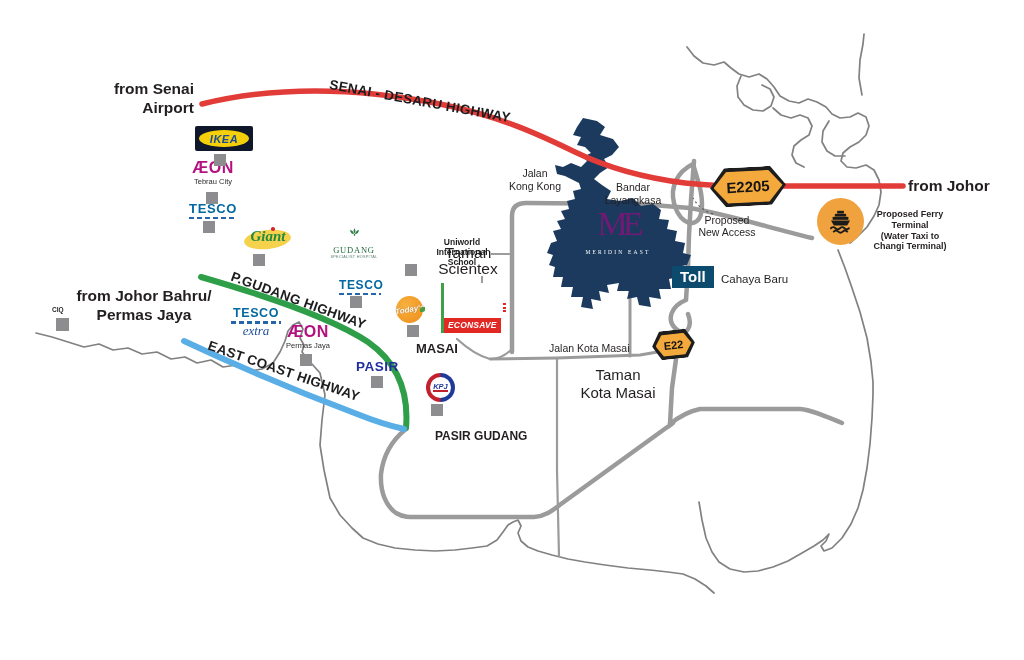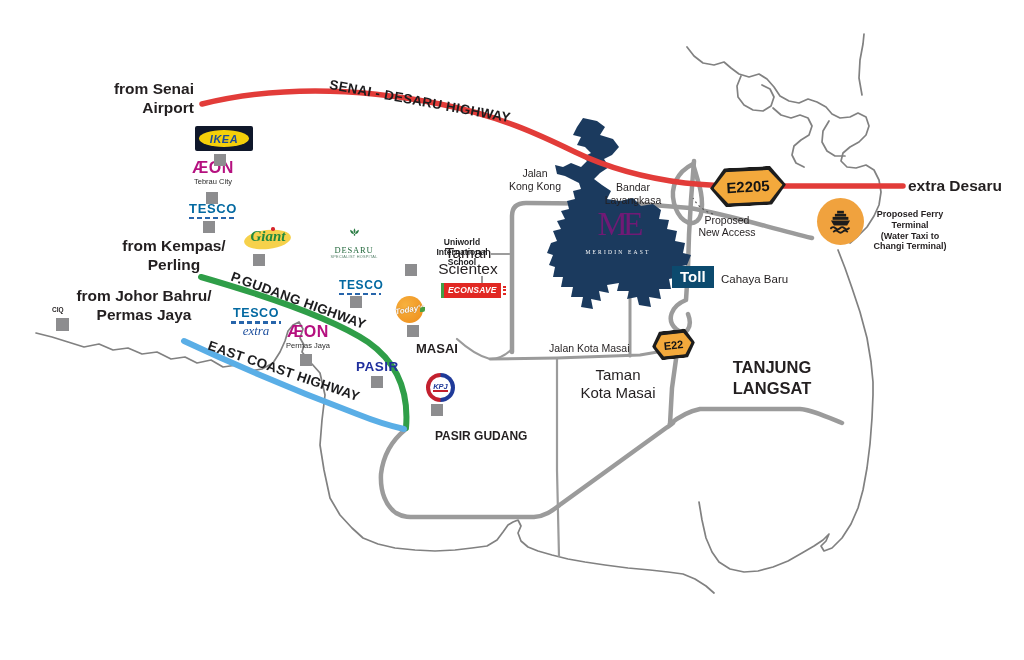--- a/index.html
+++ b/index.html
@@ -40,21 +40,21 @@
   .giant-dot { position:absolute; left:29px; top:1px; width:3.5px; height:3.5px;
      border-radius:50%; background:#d6252c; }
   .regency { width:52px; text-align:center; }
   .regency-brand { font-family:"Liberation Serif", serif; font-size:8.5px; color:#24693d;
      letter-spacing:0.8px; line-height:1.1; }
   .regency-sub { font-size:3.8px; color:#56806a; letter-spacing:0.3px; }
   .uniworld { font-size:8.5px; font-weight:bold; line-height:1.18; color:#1e1e20; text-align:center; }
   .econsave { display:flex; align-items:stretch; }
   .econsave-bar { width:3px; background:#3fa047; }
   .econsave-box { background:#e12823; color:#fff; font-style:italic; font-weight:bold;
-     font-size:8.5px; padding:2px 4px 2.5px; letter-spacing:0.2px; }
+     font-size:8.5px; padding:2px 4px 2.5px; letter-spacing:0.2px;margin-top:35px; }
   .econsave-dots { display:flex; flex-direction:column; justify-content:center; gap:1.5px; margin-left:2px; }
   .econsave-dots i { width:3.5px; height:2px; background:#e12823; }
   .todays { width:27px; height:27px; border-radius:50%;
      background:radial-gradient(circle at 35% 35%, #f7b13e, #ee8c1a);
      display:flex; align-items:center; justify-content:center; }
   .todays-txt { color:#fff; font-style:italic; font-weight:bold; font-size:8px;
      transform:rotate(-10deg); text-shadow:0 0 1px rgba(120,60,0,.7); }
   .todays-leaf { position:absolute; right:-2px; top:11px; width:5px; height:5px;
      border-radius:50% 0; background:#4a9e3f; }
   .mydin { font-weight:bold; font-size:13.5px; color:#202f9d; letter-spacing:0.5px; }
@@ -122,43 +122,39 @@
 
     <g stroke="#5a5a5a" stroke-width="1.2" fill="none">
       <path stroke-dasharray="2,3" d="M 713,214 Q 700,210 693,198"></path>
       <path d="M 491,254 L 510,254"></path>
       <path d="M 482,276 L 482,283"></path>
     </g>
   </svg>
 
   <div class="lbl b rt" style="left:88px; top:80px; width:106px; font-size:15.5px;">from Senai
 Airport</div>
-  <div class="lbl b ctr" style="left:118px; top:237px; width:112px; font-size:15.5px;">from Kempas/
-Perling</div>
   <div class="lbl b ctr" style="left:70px; top:287px; width:148px; font-size:15.5px;">from Johor Bahru/
 Permas Jaya</div>
-  <div class="lbl b" style="left:908px; top:177px; font-size:15.5px;">extra Desaru</div>
+  <div class="lbl b" style="left:908px; top:177px; font-size:15.5px;">from Johor</div>
 
   <div class="hwy" style="left:331px; top:77px; transform:rotate(10.5deg);">SENAI - DESARU HIGHWAY</div>
   <div class="hwy" style="left:234px; top:269px; transform:rotate(20deg);">P.GUDANG HIGHWAY</div>
   <div class="hwy" style="left:211px; top:338px; transform:rotate(19deg);">EAST COAST HIGHWAY</div>
 
   <div class="lbl ctr" style="left:503px; top:167px; width:64px; font-size:10.5px;">Jalan
 Kong Kong</div>
   <div class="lbl ctr" style="left:600px; top:181px; width:66px; font-size:10.5px;">Bandar
 Layangkasa</div>
   <div class="lbl ctr" style="left:436px; top:245px; width:64px; font-size:15.5px; line-height:1.05;">Taman
 Scientex</div>
   <div class="lbl b" style="left:416px; top:341px; font-size:13px;">MASAI</div>
   <div class="lbl b" style="left:435px; top:429px; font-size:12px;">PASIR GUDANG</div>
   <div class="lbl ctr" style="left:568px; top:366px; width:100px; font-size:15px;">Taman
 Kota Masai</div>
   <div class="lbl" style="left:549px; top:342px; font-size:10.5px;">Jalan Kota Masai</div>
-  <div class="lbl b ctr" style="left:712px; top:357px; width:120px; font-size:16.5px; line-height:1.3;">TANJUNG
-LANGSAT</div>
   <div class="lbl" style="left:721px; top:272px; font-size:11.5px;">Cahaya Baru</div>
   <div class="lbl b" style="left:52px; top:306px; font-size:6.5px;">CIQ</div>
 
   <div class="lbl ctr" style="left:696px; top:214px; width:62px; font-size:10.5px; line-height:1.15;">Proposed
 New Access</div>
   <div class="lbl b ctr" style="left:864px; top:209px; width:92px; font-size:9px; line-height:1.2;">Proposed Ferry
 Terminal
 (Water Taxi to
 Changi Terminal)</div>
 
@@ -215,21 +211,21 @@
 
   <div class="logo regency" style="left:328px; top:227px;">
     <svg width="15" height="15" viewBox="0 0 24 24">
       <g fill="#2c7d45">
         <path d="M12,2 C10,5 10,8 12,10.5 C14,8 14,5 12,2 Z"></path>
         <path d="M5,4.5 C5,9 7.5,11.5 11,11.5 C11,8.5 8.5,5.5 5,4.5 Z"></path>
         <path d="M19,4.5 C19,9 16.5,11.5 13,11.5 C13,8.5 15.5,5.5 19,4.5 Z"></path>
         <rect x="11" y="11" width="2" height="3"></rect>
       </g>
     </svg>
-    <div class="regency-brand">DESARU</div>
+    <div class="regency-brand">GUDANG</div>
     <div class="regency-sub">SPECIALIST HOSPITAL</div>
   </div>
 
   <div class="lbl uniworld" style="left:388px; top:237px; width:52px;margin-left:48px;">Uniworld
 International
 School</div>
 
   <div class="logo tesco" style="left:339px; top:279px; width:42px;">
     <div class="tesco-txt" style="font-size:12px;">TESCO</div>
     <div class="tesco-dash"></div>

